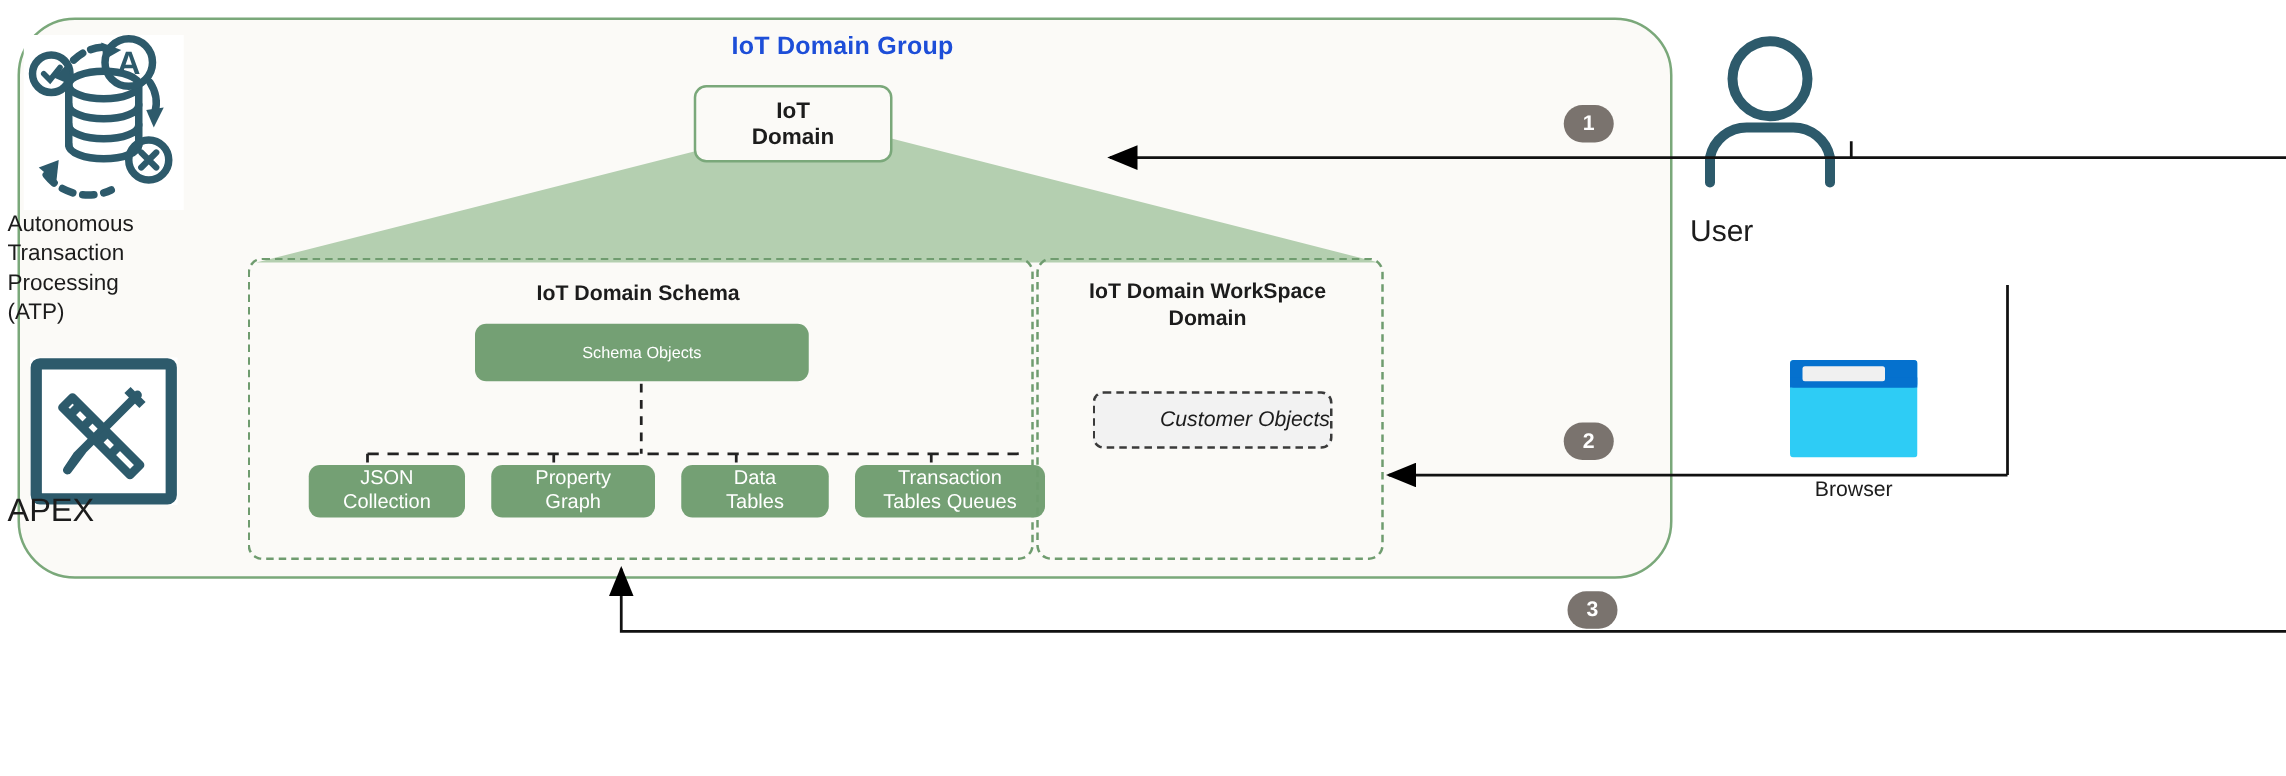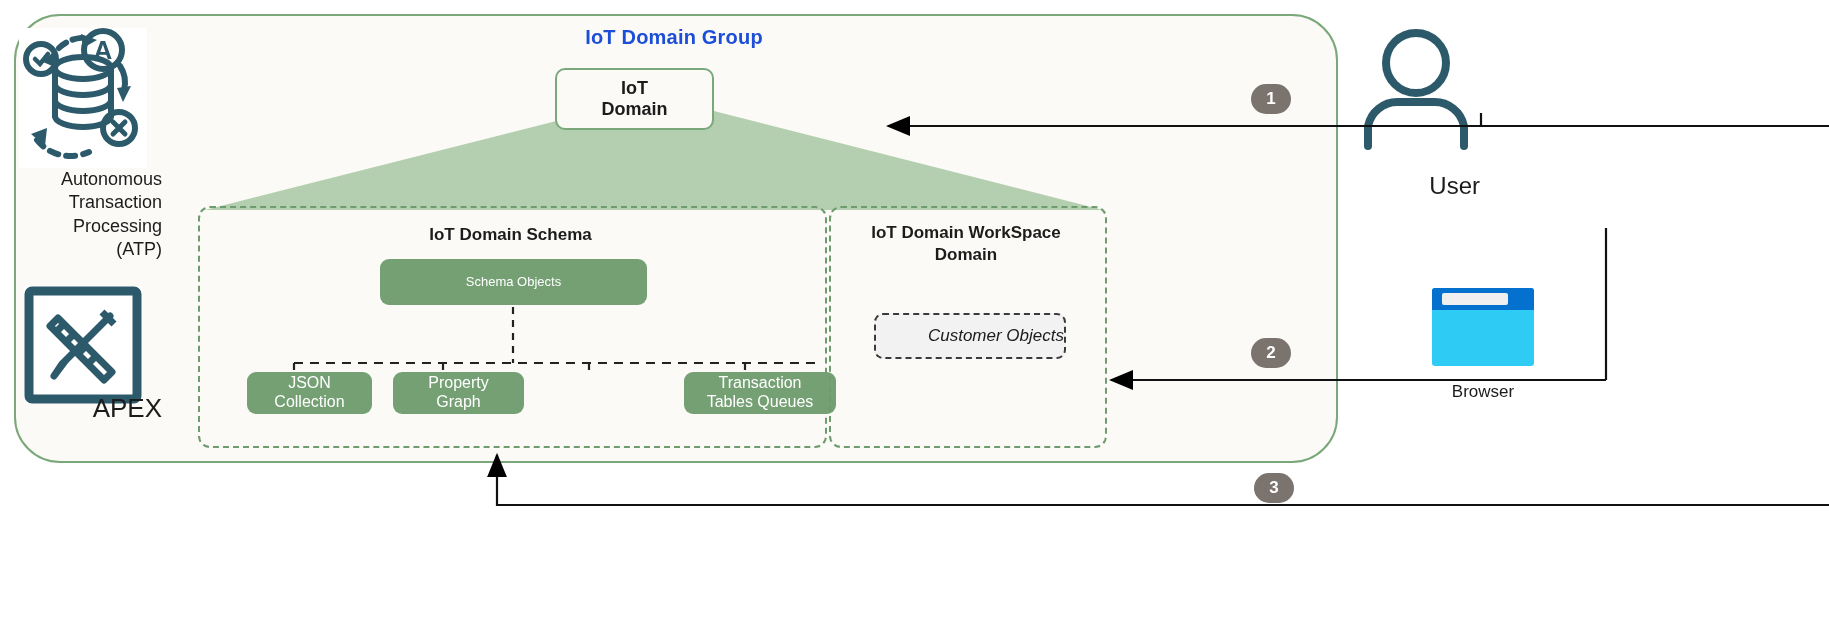--- a/index.html
+++ b/index.html
@@ -43,28 +43,28 @@
 
   
   .cust-obj{position:absolute;left:874px;top:313px;width:188px;height:42px;
             background:#f2f2f2;border:2px dashed #3a3a3a;border-radius:9px;
             display:flex;align-items:center;justify-content:flex-end;
             font-size:17px;color:#1c1c1c;font-style:italic;}
 
   
   .tile{position:absolute;background:#ffffff;}
   #atp-tile{left:19px;top:28px;width:128px;height:140px;}
-  .cap{position:absolute;text-align:right;font-size:18px;color:#1c1c1c;line-height:1.3;}
+  .cap{position:absolute;text-align:left;font-size:18px;color:#1c1c1c;line-height:1.3;}
   #atp-cap{left:6px;top:168px;width:156px;}
   #apex-cap{left:6px;top:392px;width:156px;font-size:26px;}
   #apex-tile{left:24px;top:286px;width:118px;height:118px;}
 
   
   #user-icon{position:absolute;left:1362px;top:28px;width:108px;height:125px;}
-  #user-cap{position:absolute;left:1352px;top:172px;width:128px;text-align:right;
+  #user-cap{position:absolute;left:1352px;top:172px;width:128px;text-align:left;
             font-size:24px;color:#1c1c1c;}
   #browser-icon{position:absolute;left:1432px;top:288px;width:102px;height:78px;}
   #browser-cap{position:absolute;left:1412px;top:382px;width:142px;text-align:center;
                font-size:17px;color:#1c1c1c;}
 
   
   .badge{position:absolute;width:40px;height:30px;border-radius:15px;background:#7a736e;
          color:#ffffff;font-size:17px;font-weight:bold;
          display:flex;align-items:center;justify-content:center;}
   #badge1{left:1251px;top:84px;}
@@ -109,20 +109,26 @@
   <div class="gbox leaf" id="leaf0">
     <div>
       <span>JSON</span><br>
       <span>Collection</span>
     </div>
   </div>
   <div class="gbox leaf" id="leaf1">
     <div>
       <span>Property</span><br>
       <span>Graph</span>
+    </div>
+  </div>
+  <div class="gbox leaf" id="leaf2">
+    <div>
+      <span>Data</span><br>
+      <span>Tables</span>
     </div>
   </div>
   <div class="gbox leaf" id="leaf3">
     <div>
       <span>Transaction</span><br>
       <span>Tables Queues</span>
     </div>
   </div>
 
   <div class="schema-panel" id="schema-right"></div>

